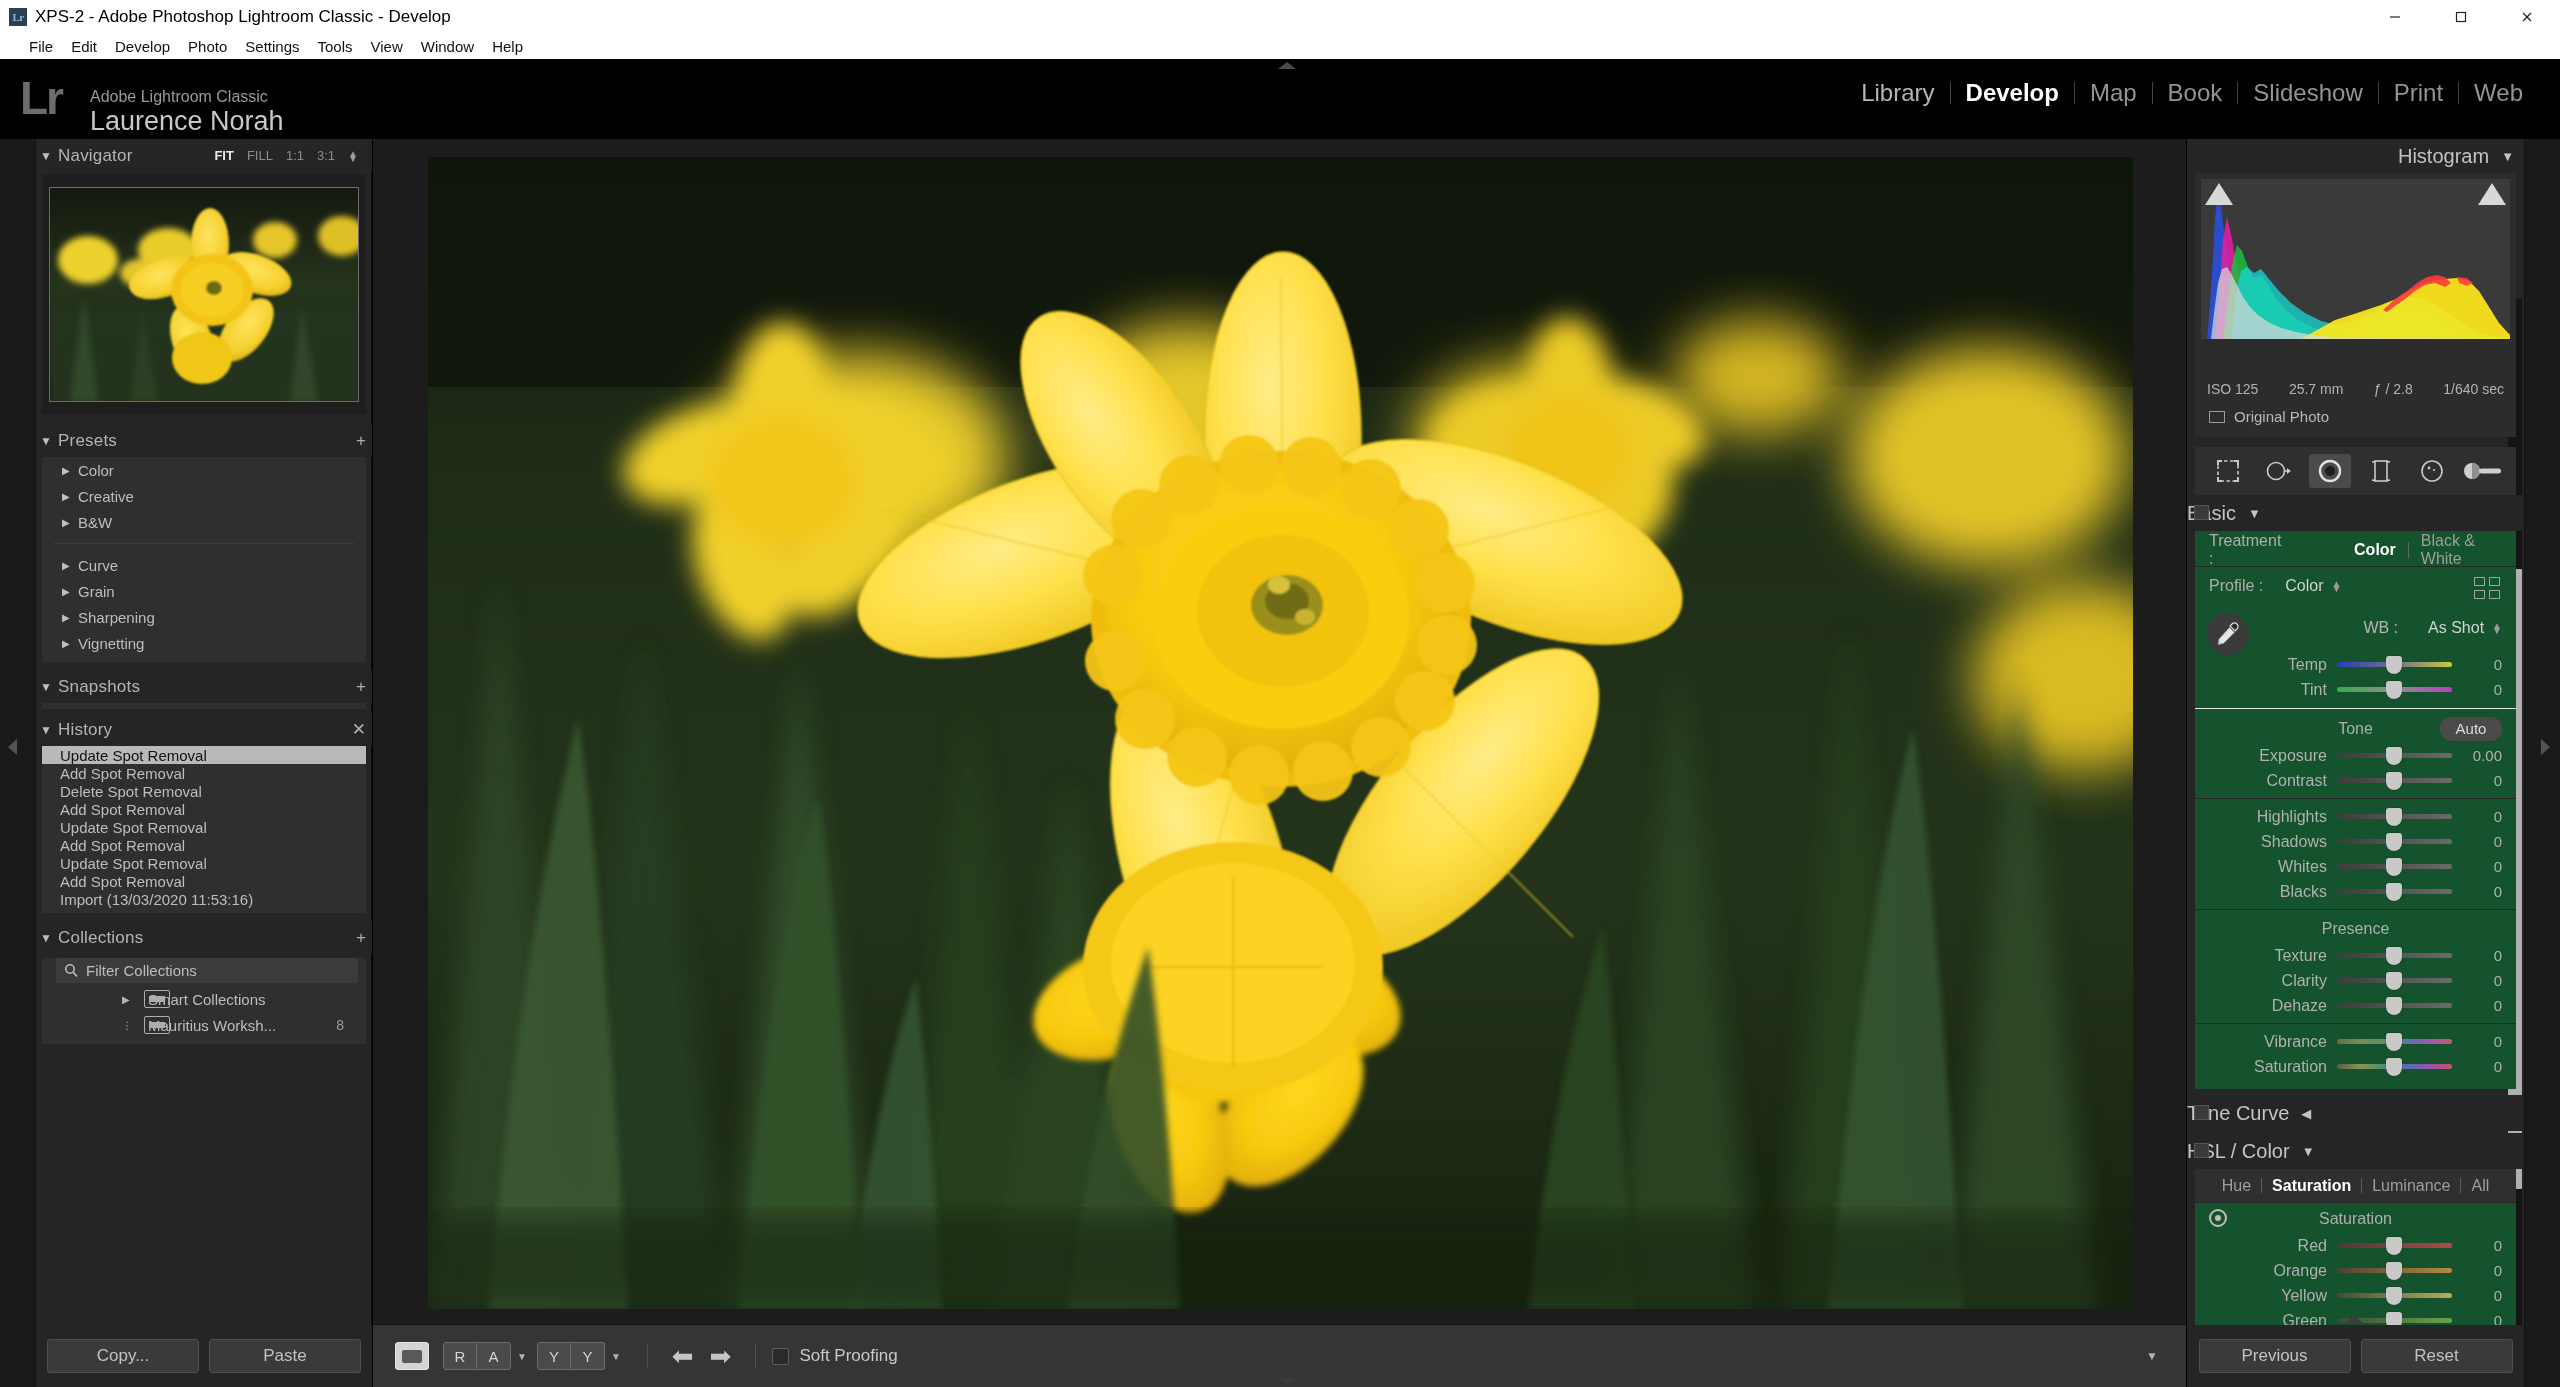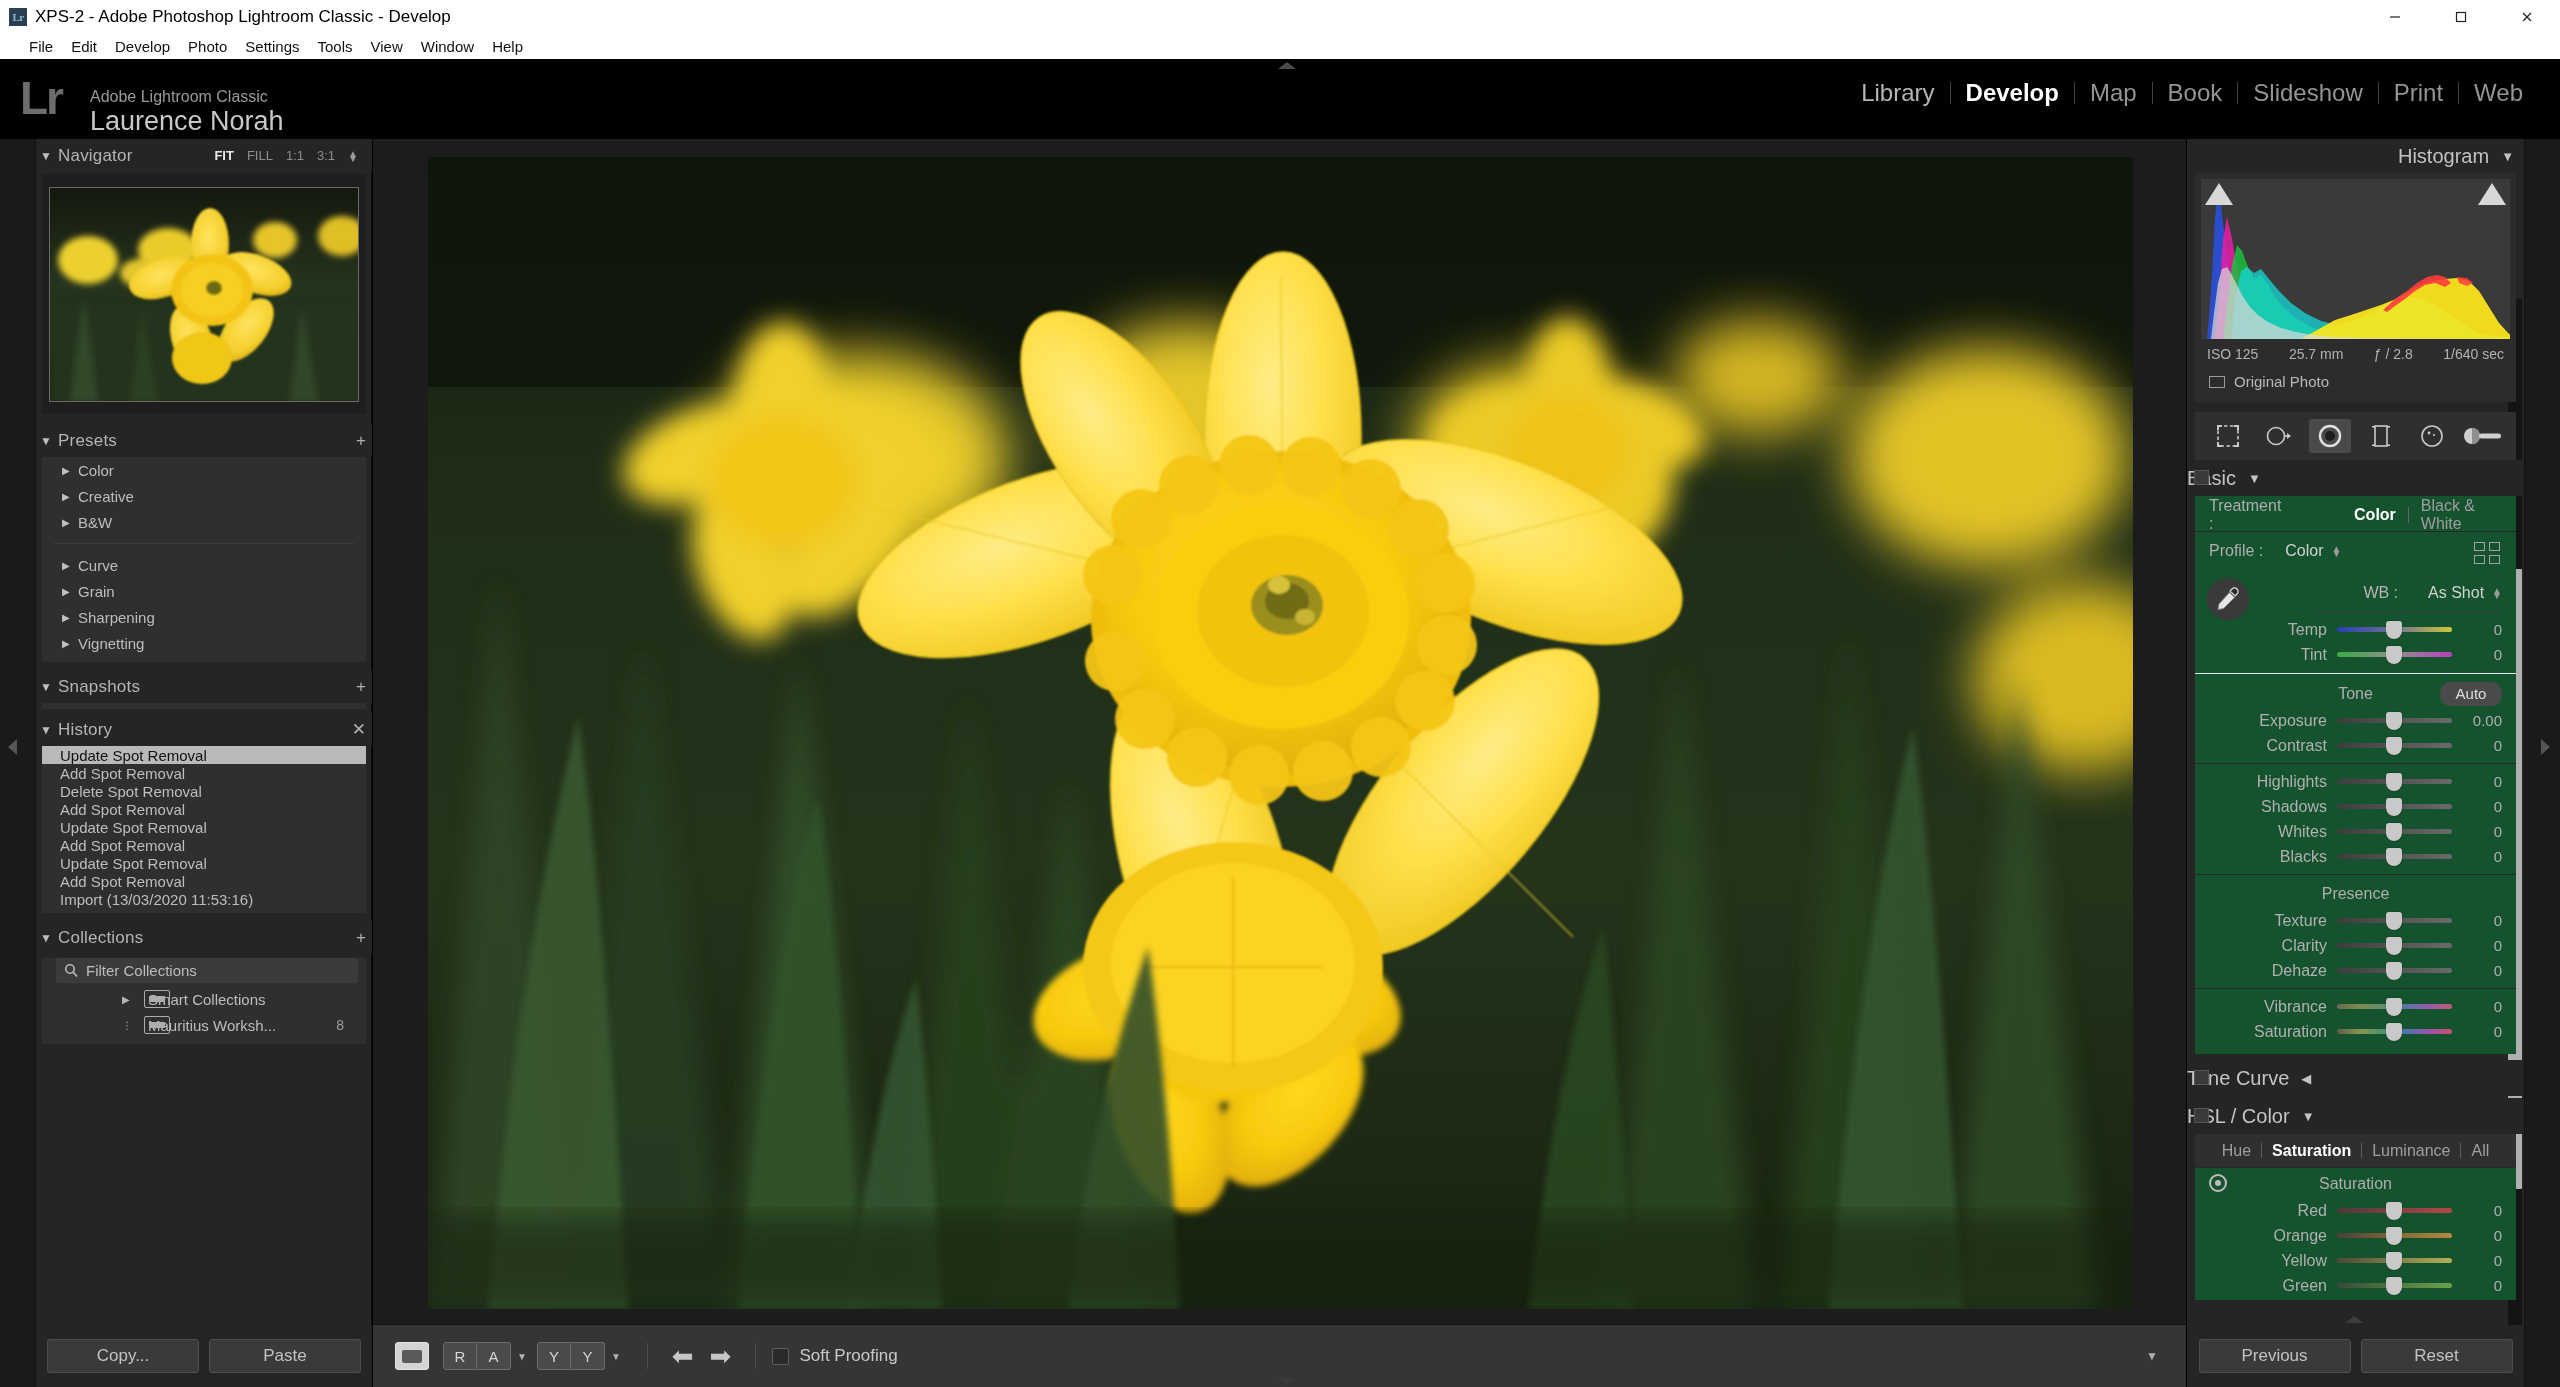--- a/index.html
+++ b/index.html
@@ -171,21 +171,21 @@
 
   .rp-header {
     display:flex; align-items:center; justify-content:flex-end; height:34px; padding-right:10px;
     color:#c2c2c2; font-size:20px; background:#252525; position:relative;
   }
   .rp-header .tri { margin-left:12px; font-size:13px; color:#c2c2c2; }
 
   .hist-box { margin:0 8px; background:#2c2c2c; padding:6px; }
   .hist-graph { position:relative; height:160px; background:#3a3a3a; overflow:hidden; }
   .hist-corner { position:absolute; top:4px; width:0;height:0;border-left:14px solid transparent;border-right:14px solid transparent;border-bottom:22px solid #d8d8d8; }
-  .hist-meta { display:flex; justify-content:space-between; font-size:14px; color:#b2b2b2; padding:7px 6px 2px 6px; }
+  .hist-meta { display:flex; justify-content:space-between; font-size:14px; color:#b2b2b2; padding:7px 6px 2px 6px;margin-top:35px; }
   .orig-row { display:flex; align-items:center; font-size:15px; color:#b8b8b8; padding:9px 0 6px 8px; }
   .orig-box { width:16px;height:12px;border:1px solid #9a9a9a;margin-right:9px; }
 
   .toolstrip {
     margin:10px 8px 0 8px; height:48px; background:#2f2f2f;
     display:flex; align-items:center; justify-content:space-around; padding:0 8px;
   }
   .tool { width:42px; height:34px; display:flex; align-items:center; justify-content:center; border-radius:3px; }
   .tool.active { background:#4a4a4a; }
 

